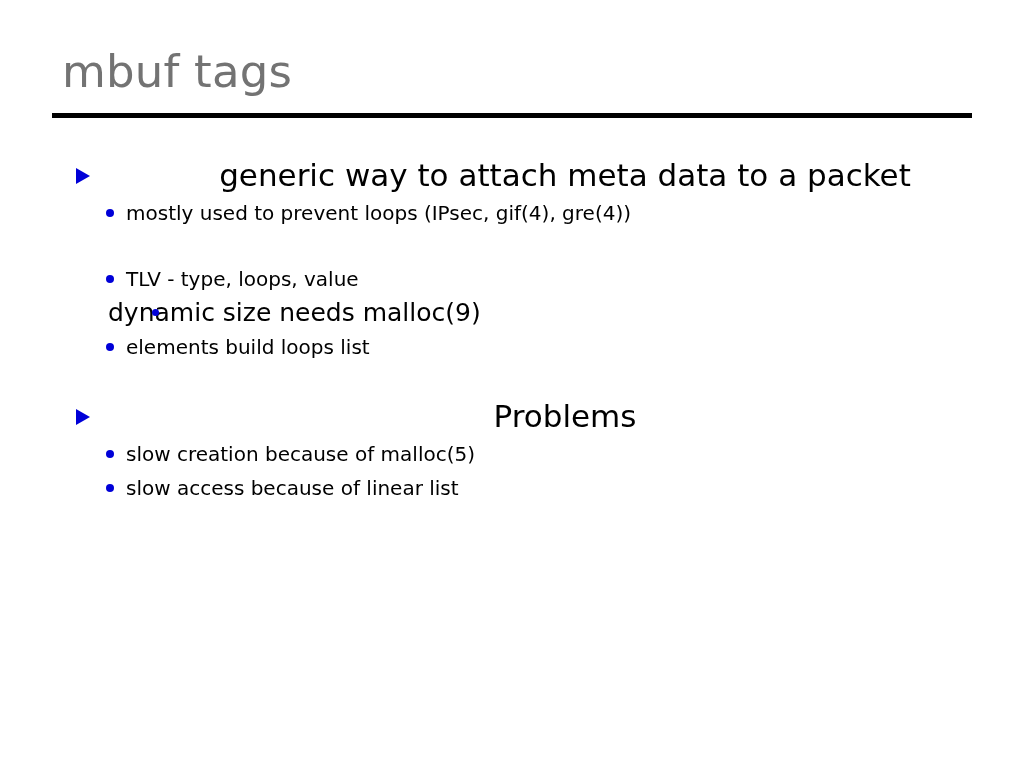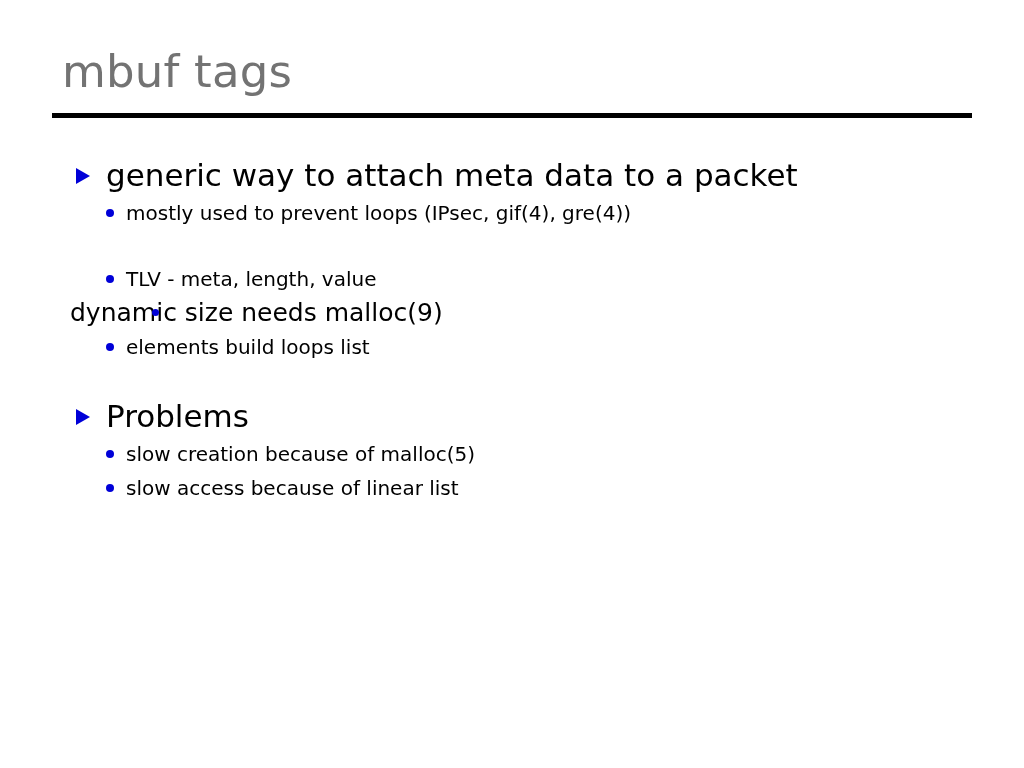--- a/index.html
+++ b/index.html
@@ -70,20 +70,21 @@
     display: block;
     white-space: nowrap;
   }
 
   
   .lvl1 {
     padding-left: 106px;
     font-size: 31px;
     line-height: 41px;
     min-height: 41px;
+    text-align: center;
   }
   .lvl1 > .marker {
     left: 76px;
     top: 13px;
     width: 0;
     height: 0;
     border-left: 14px solid #0000d8;
     border-top: 8px solid transparent;
     border-bottom: 8px solid transparent;
   }
@@ -99,21 +100,21 @@
     left: 106px;
     top: 13px;
     width: 8px;
     height: 8px;
     border-radius: 50%;
     background: #0000d8;
   }
 
   
   .lvl3 {
-    padding-left: 70px;
+    padding-left: 108px;
     font-size: 25px;
     line-height: 34px;
     min-height: 34px;
   }
   .lvl3 > .marker {
     left: 152px;
     top: 13px;
     width: 7px;
     height: 7px;
     border-radius: 50%;
@@ -142,21 +143,21 @@
     </div>
     <div class="bullet lvl2">
       <span class="marker"></span>
       <span class="bullet-text">mostly used to prevent loops (IPsec, gif(4), gre(4))</span>
     </div>
 
     <div class="group-gap"></div>
 
     <div class="bullet lvl2">
       <span class="marker"></span>
-      <span class="bullet-text">TLV - meta, length, value</span>
+      <span class="bullet-text">TLV - type, loops, value</span>
     </div>
     <div class="bullet lvl3">
       <span class="marker"></span>
       <span class="bullet-text">dynamic size needs malloc(9)</span>
     </div>
     <div class="bullet lvl2">
       <span class="marker"></span>
       <span class="bullet-text">elements build loops list</span>
     </div>
 

